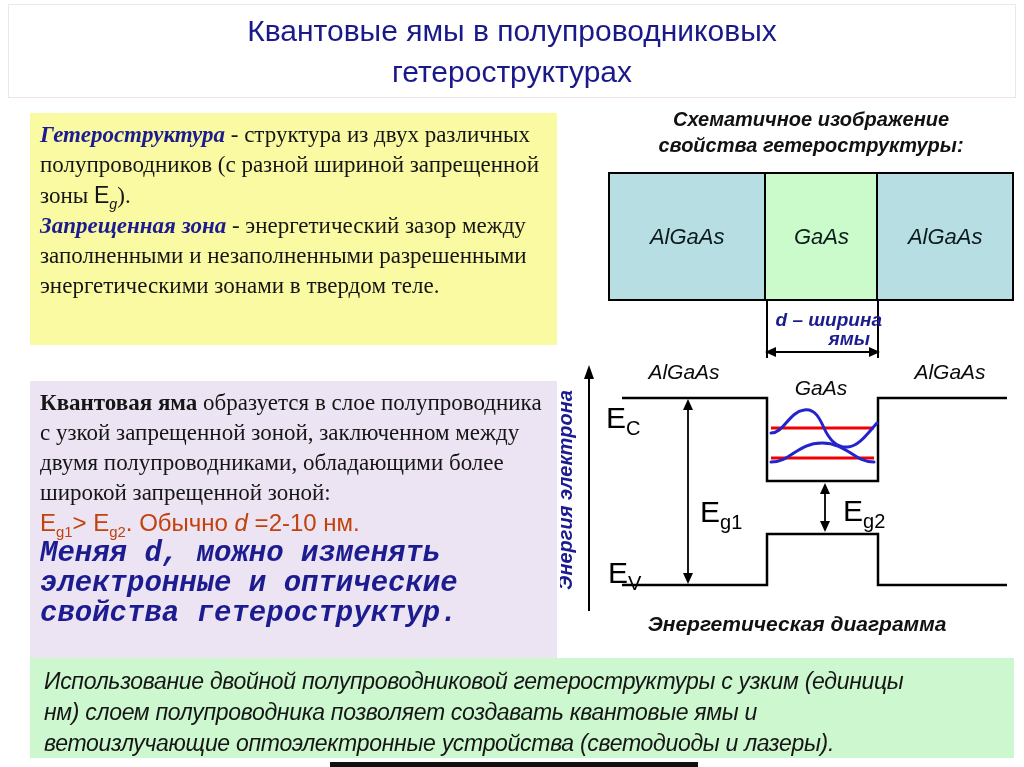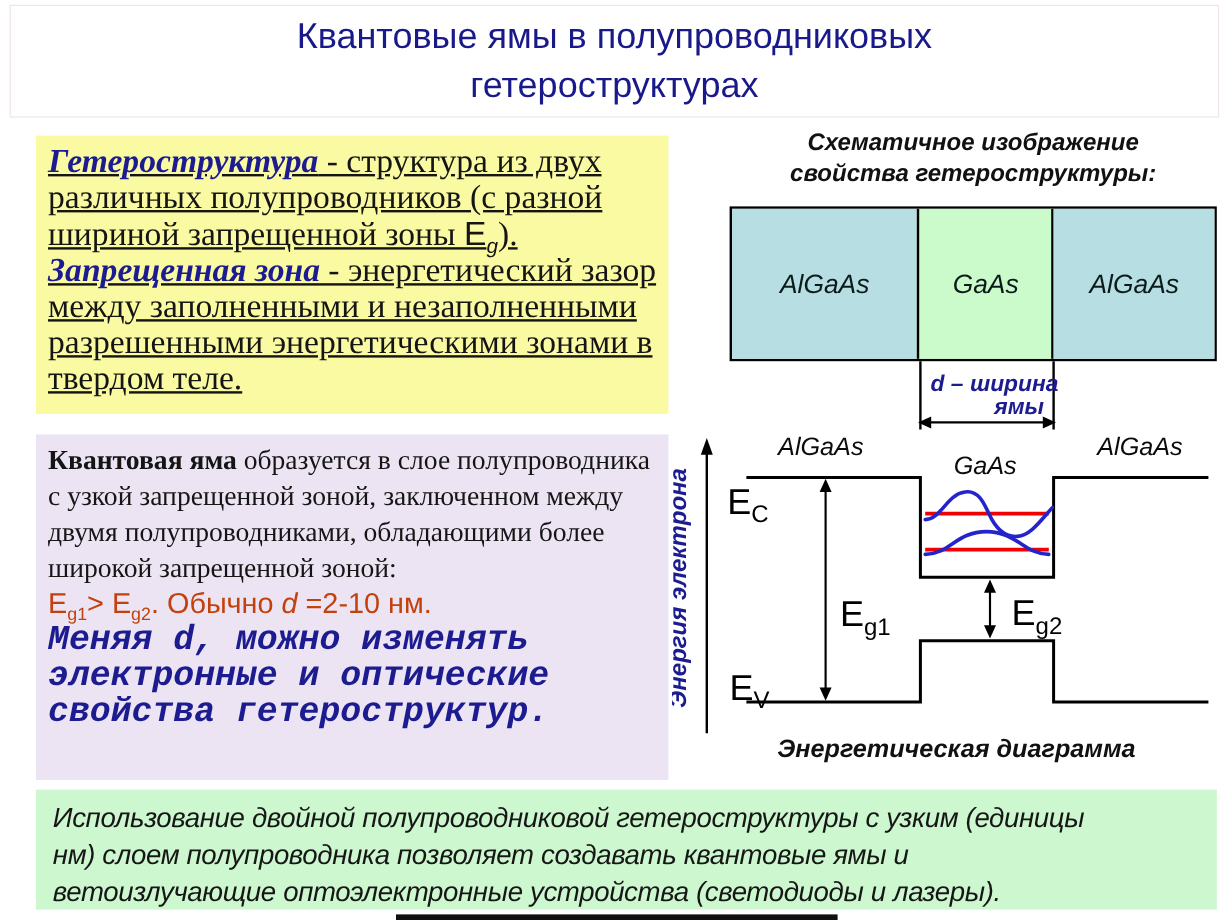--- a/index.html
+++ b/index.html
@@ -13,24 +13,24 @@
     border:1px solid #f0e4e4;display:flex;align-items:center;justify-content:center;
   }
   .title-block h1{
     margin:0;max-width:660px;text-align:center;
     font-size:30px;line-height:41px;font-weight:normal;color:#191989;
   }
   
   .def-box{
     position:absolute;left:30px;top:113px;width:527px;height:232px;
     background:#fafaa2;box-sizing:border-box;padding:7px 10px;
-    font-family:"Liberation Serif",serif;font-size:28px;line-height:30px;color:#151515;text-decoration:underline;
+    font-family:"Liberation Serif",serif;font-size:23px;line-height:30px;color:#151515;
   }
   .qw-box{
-    position:absolute;left:30px;top:362px;width:527px;height:288px;
+    position:absolute;left:30px;top:381px;width:527px;height:288px;
     background:#ece4f3;box-sizing:border-box;padding:7px 10px;
     font-family:"Liberation Serif",serif;font-size:23px;line-height:30px;color:#151515;
   }
   .def-box p,.qw-box p{margin:0;}
   .term-navy{font-weight:bold;font-style:italic;color:#1c1c90;}
   .term-black{font-weight:bold;}
   .sans{font-family:"Liberation Sans",sans-serif;}
   sub{font-size:0.62em;line-height:0;}
   .formula{font-family:"Liberation Sans",sans-serif;font-size:24px;color:#c2410c;}
   .var{font-style:italic;}

